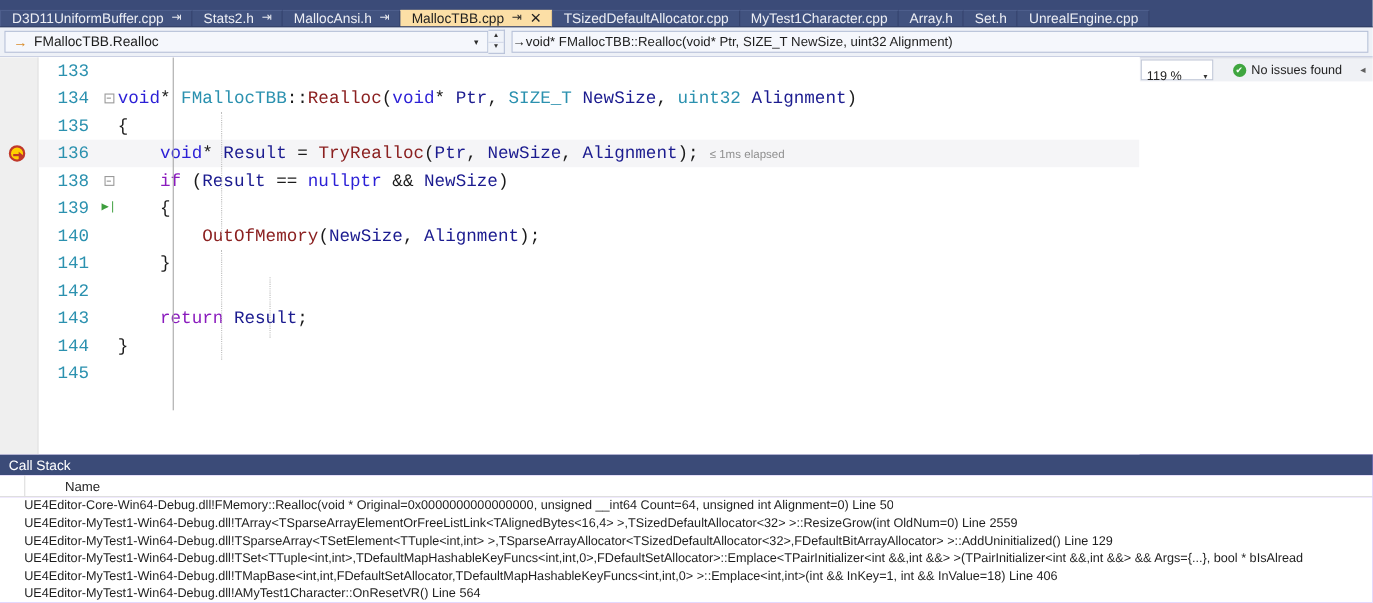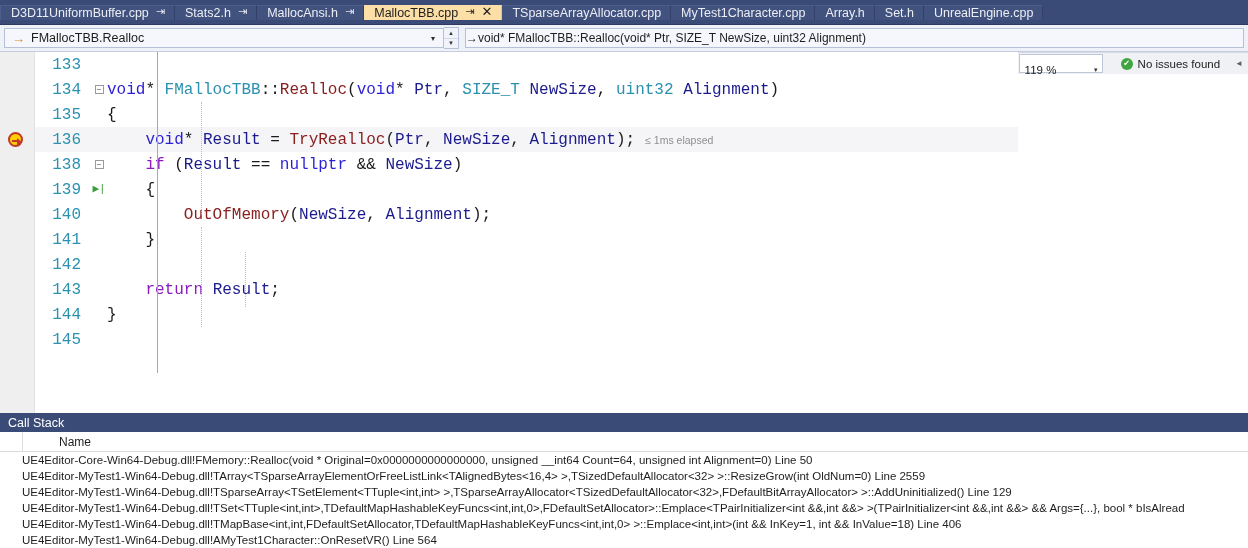--- a/index.html
+++ b/index.html
@@ -10,21 +10,21 @@
     font-family:"Liberation Sans","DejaVu Sans",sans-serif;
     font-size:12px;
     color:#1e1e1e;
     -webkit-font-smoothing:antialiased;
   }
   .app{width:1248px;height:548px;position:relative;display:flex;flex-direction:column;}
 
   
   .tabstrip{
     height:24px;min-height:24px;background:#3b4b78;
-    display:flex;align-items:center;overflow:hidden;
+    display:flex;align-items:flex-end;overflow:hidden;
     border-bottom:1px solid #2d3a5e;
   }
   .tab{
     display:flex;align-items:center;gap:7px;
     padding:0 9px 0 10px;
     background:#41527f;color:#eceef4;
     font-size:12.5px;white-space:nowrap;
     border-right:1px solid #33406a;
     border-top:1px solid #4d5e8c;
     cursor:pointer;user-select:none;
@@ -132,21 +132,21 @@
     font-family:"Liberation Sans","DejaVu Sans",sans-serif;
     font-size:10.5px;color:#8f8f8f;margin-left:10px;letter-spacing:0;
   }
 
   
   .ed-status{
     height:21px;min-height:21px;background:#eff1f5;border-top:1px solid #d6dae3;
     display:flex;align-items:center;font-size:11.5px;color:#222;
   }
   .zoom-box{
-    width:84px;height:19px;margin-left:1px;background:#ffffff;border:1px solid #bfc6d6;
+    width:66px;height:19px;margin-left:1px;background:#ffffff;border:1px solid #bfc6d6;
     display:flex;align-items:center;justify-content:space-between;box-sizing:border-box;
     padding:13px 4px 0 5px;font-size:11.5px;cursor:pointer;
   }
   .zoom-box .cv{font-size:7px;color:#333;}
   .issues{display:flex;align-items:center;gap:5px;margin-left:18px;}
   .ok-ico{
     width:12px;height:12px;border-radius:50%;background:#3fa63f;color:#fff;
     font-size:8px;line-height:12px;text-align:center;display:inline-block;
   }
   .hscroll{
@@ -200,21 +200,21 @@
       <div class="tab">
         <span>MallocAnsi.h</span>
         <span class="pin">⇥</span>
       </div>
       <div class="tab active">
         <span>MallocTBB.cpp</span>
         <span class="pin">⇥</span>
         <span class="close">✕</span>
       </div>
       <div class="tab">
-        <span>TSparseArrayAllocator.cpp</span>
+        <span>TSizedDefaultAllocator.cpp</span>
       </div>
       <div class="tab">
         <span>MyTest1Character.cpp</span>
       </div>
       <div class="tab">
         <span>Array.h</span>
       </div>
       <div class="tab">
         <span>Set.h</span>
       </div>

